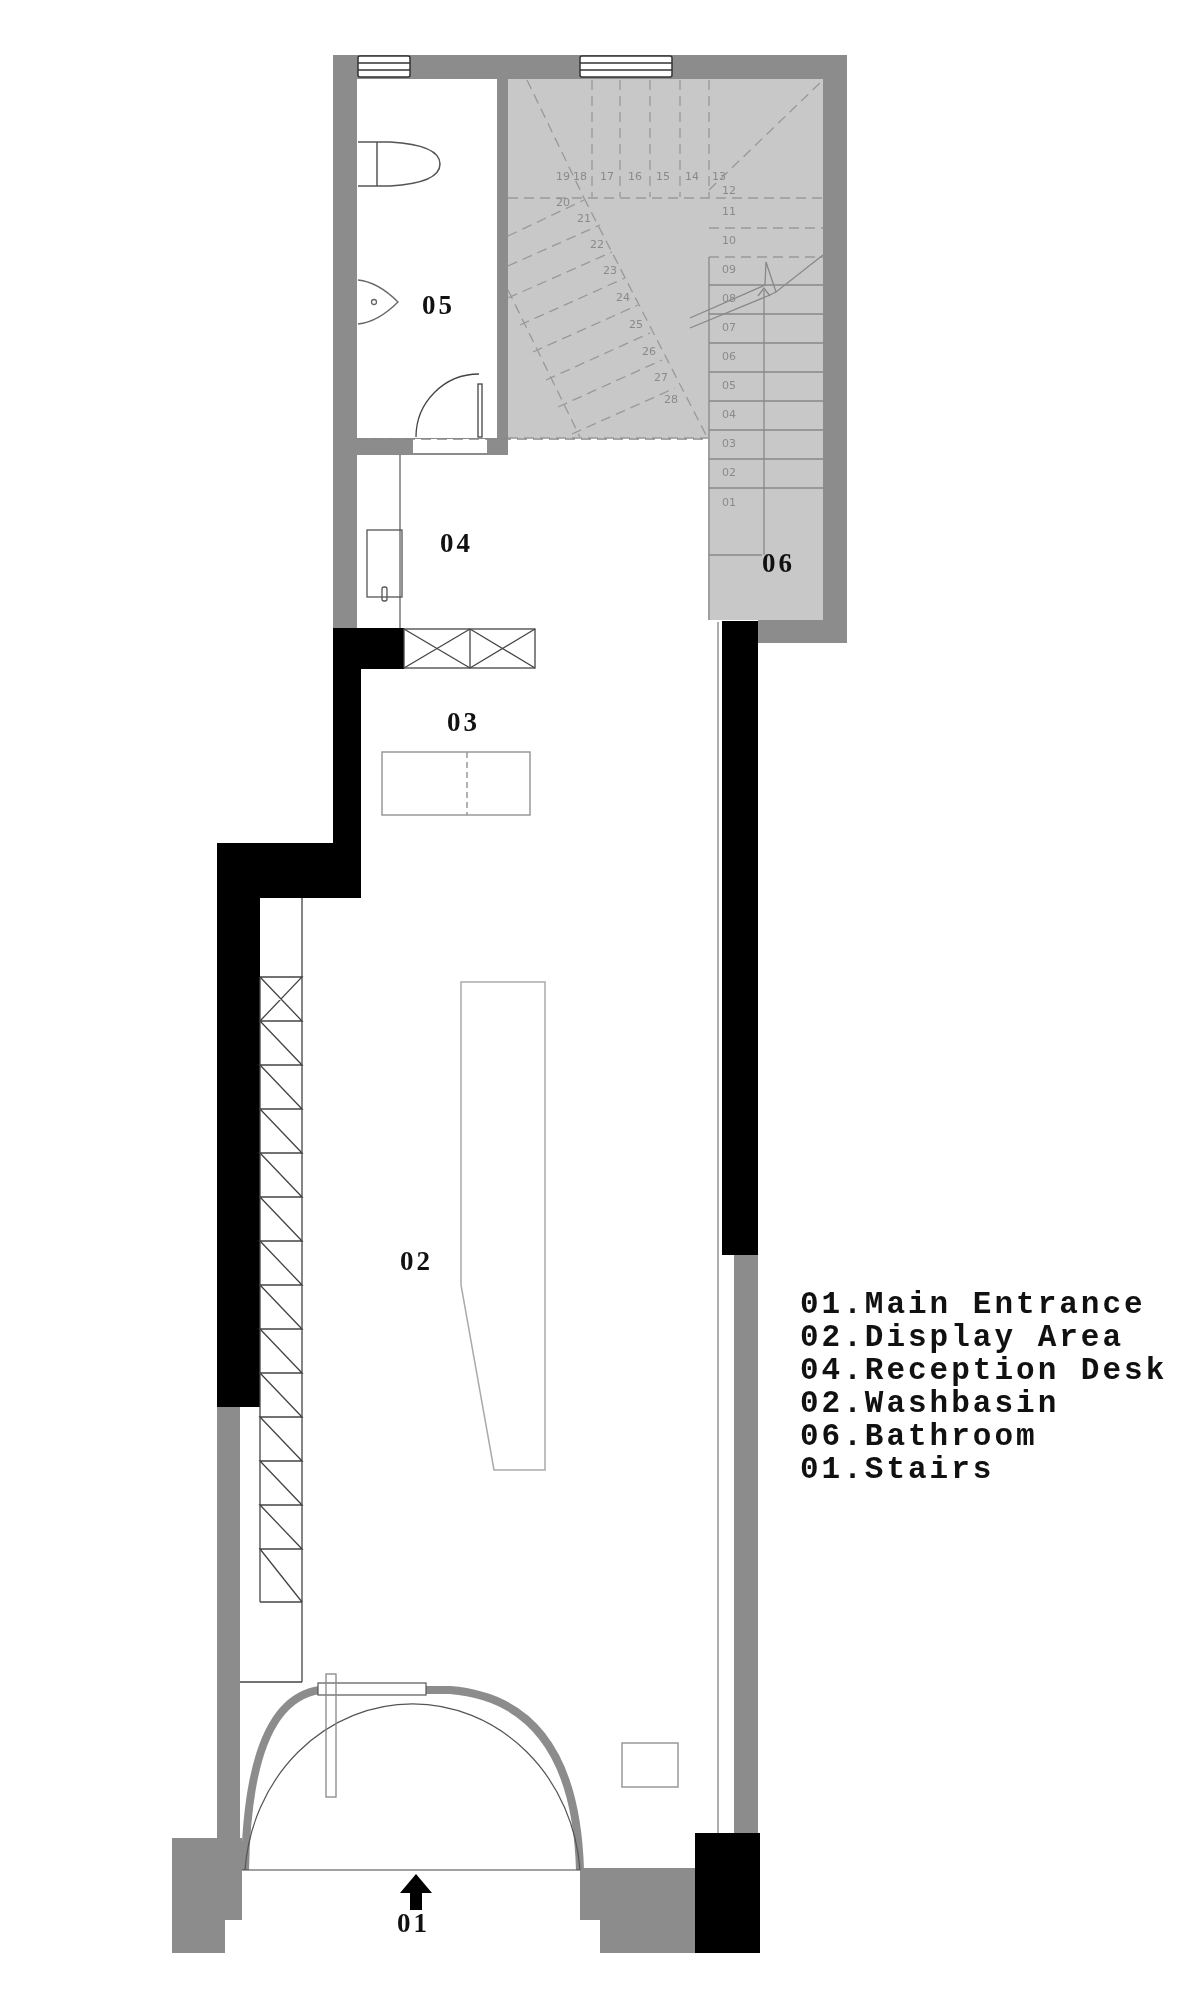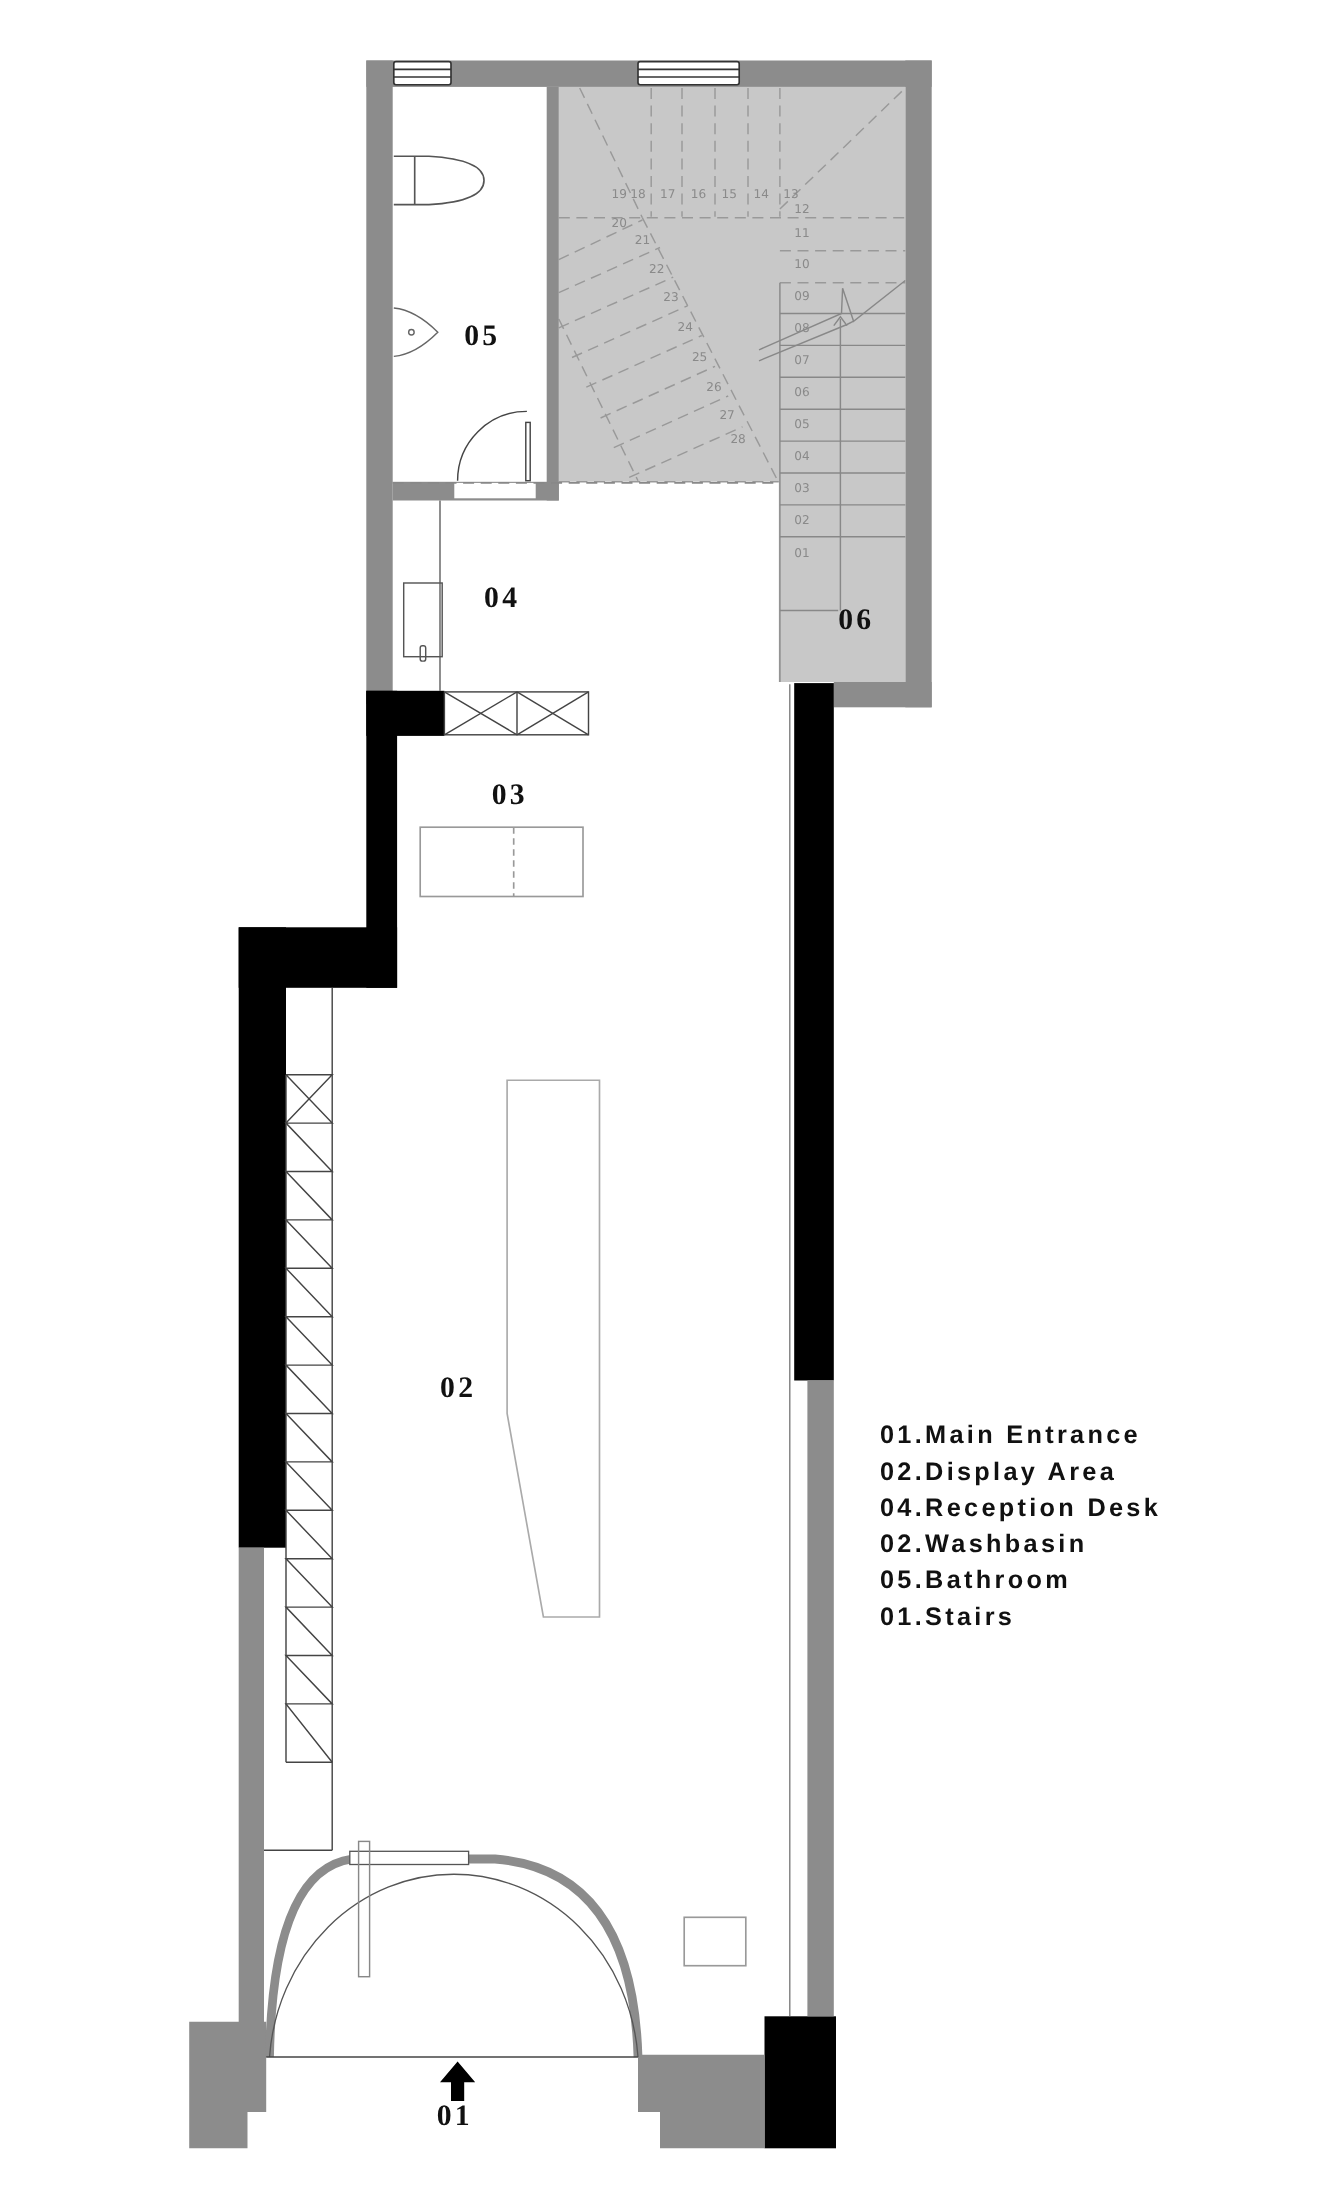--- a/index.html
+++ b/index.html
@@ -1,20 +1,20 @@
 <!DOCTYPE html>
 <html><head>
   <meta charset="utf-8">
   <style>
     html, body { margin: 0; padding: 0; background: #ffffff; }
     body { width: 1200px; height: 1997px; position: relative; overflow: hidden; }
     #plan { position: absolute; left: 0; top: 0; width: 1200px; height: 1997px; }
     .room-label { font-family: "Liberation Serif", serif; font-size: 27px; font-weight: bold; fill: #111; letter-spacing: 3px; }
     .step-num { font-family: "DejaVu Sans", sans-serif; font-size: 11px; fill: #8a8a8a; }
-    .legend { position: absolute; left: 800px; top: 1288px; font-family: Liberation Sans, sans-serif; font-size: 23px; line-height: 33px; color: #111; letter-spacing: 3px; }
+    .legend { position: absolute; left: 800px; top: 1288px; font-family: Liberation Mono, monospace; font-size: 31px; line-height: 33px; color: #111; letter-spacing: 3px; }
     .legend-item { white-space: pre; font-weight: bold; }
   </style>
 </head>
 <body>
 
 <svg id="plan" viewBox="0 0 1200 1997" xmlns="http://www.w3.org/2000/svg">
 
   <g fill="#8c8c8c">
     <rect x="333" y="55" width="514" height="24"></rect>
     <rect x="333" y="55" width="24" height="585"></rect>
@@ -207,15 +207,15 @@
     <polygon points="416,1874 400,1893 410,1893 410,1910 422,1910 422,1893 432,1893" fill="#000"></polygon>
   </g>
   <text class="room-label" x="397" y="1932">01</text>
 </svg>
 
 <div class="legend">
   <div class="legend-item">01.Main Entrance</div>
   <div class="legend-item">02.Display Area</div>
   <div class="legend-item">04.Reception Desk</div>
   <div class="legend-item">02.Washbasin</div>
-  <div class="legend-item">05.Bathroom</div>
+  <div class="legend-item">06.Bathroom</div>
   <div class="legend-item">01.Stairs</div>
 </div>
 
 </body></html>

